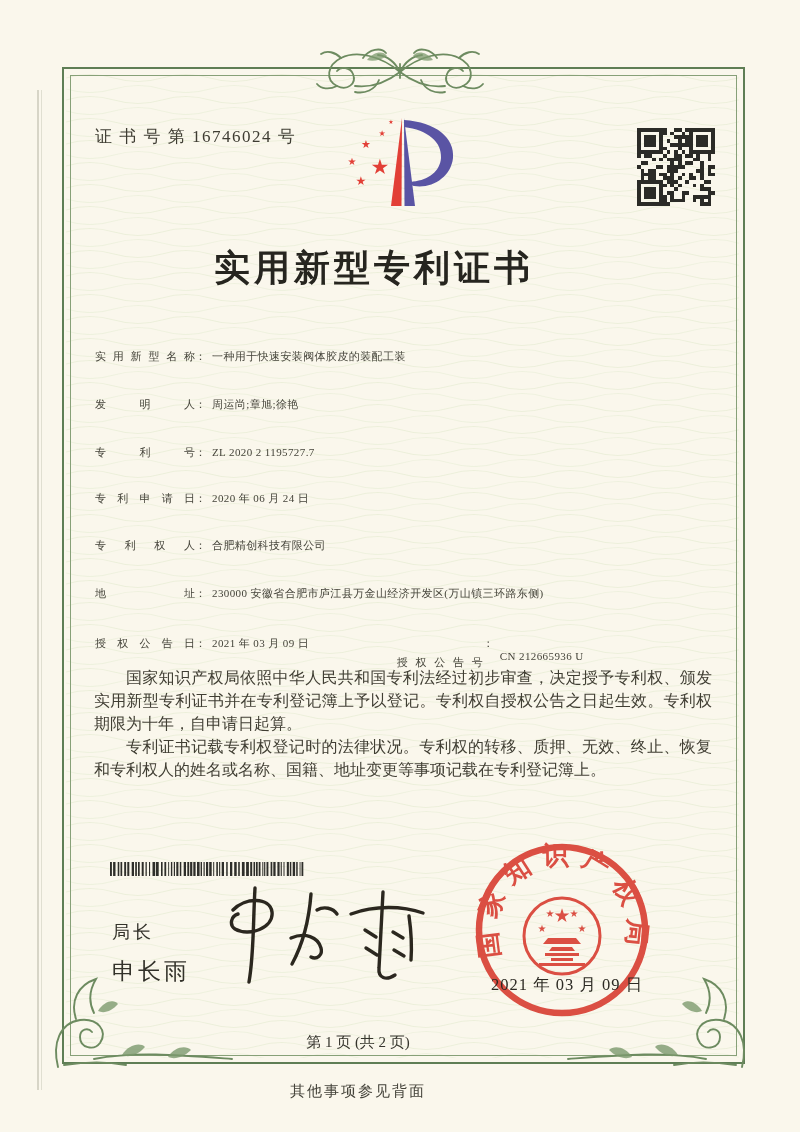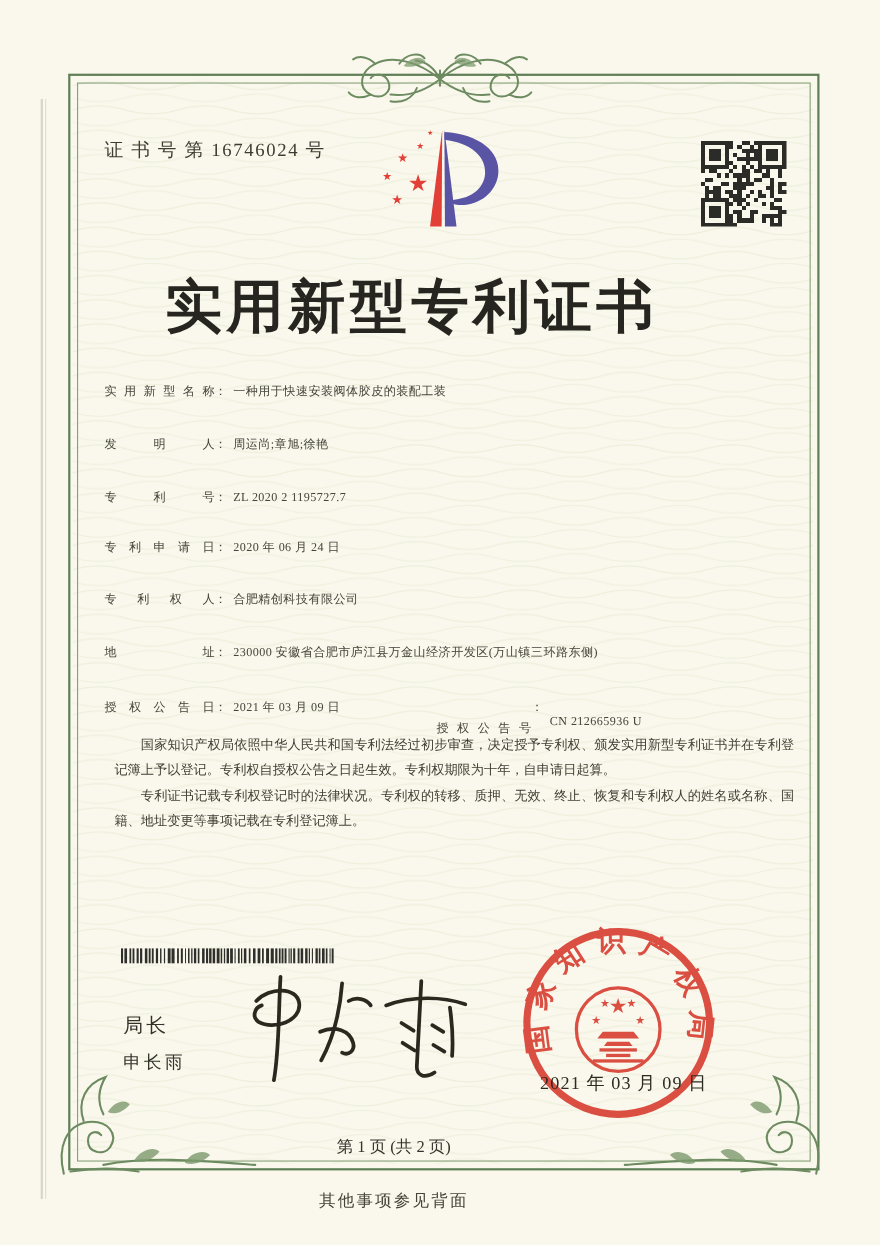--- a/index.html
+++ b/index.html
@@ -8,39 +8,39 @@
   .abs{position:absolute;}
   
   .scan-edge{left:37px;top:90px;width:2px;height:1000px;background:#b9b9a9;opacity:.55;}
   .scan-edge2{left:41px;top:90px;width:1px;height:1000px;background:#cfcfc0;opacity:.6;}
   
   .frame-outer{left:62px;top:67px;width:679px;height:993px;border:2.5px solid #5e7e55;}
   .frame-inner{left:70px;top:75px;width:665px;height:979px;border:1px solid #87a078;}
   .waves{left:66px;top:71px;opacity:.5;}
   
   .cert-no{left:95px;top:125px;font-size:17px;letter-spacing:1.5px;color:#3e3c32;}
-  .title{left:0;top:244px;width:748px;text-align:center;font-size:52px;font-weight:700;
+  .title{left:0;top:244px;width:748px;text-align:center;font-size:36px;font-weight:700;
          letter-spacing:4px;color:#26251f;}
   
   .frow{left:95px;font-size:11px;line-height:24px;color:#45443a;white-space:nowrap;}
   .f-label{display:inline-block;width:100px;text-align:justify;text-align-last:justify;vertical-align:top;}
   .f-colon{display:inline-block;vertical-align:top;margin-right:6px;}
   .f-value{display:inline-block;vertical-align:top;letter-spacing:.4px;}
   .f-value.wrap{white-space:normal;width:500px;}
   .grant-row{white-space:nowrap;}
   .grant-row .f-value{width:182px;}
   .grant-row .f-value.last{width:auto;margin-top:13px;}
   
-  .body-text{left:94px;top:666px;width:618px;font-size:12px;line-height:23px;
-             text-align:justify;color:#403e33;margin-left:10px;}
+  .body-text{left:94px;top:666px;width:618px;font-size:16px;line-height:23px;
+             text-align:justify;color:#403e33;}
   .body-text p{margin:0;text-indent:2em;}
   
   .bc{left:110px;top:862px;}
   .officer-title{left:112px;top:920px;font-size:18px;letter-spacing:3px;color:#33322a;}
-  .officer-name{left:112px;top:956px;font-size:16px;letter-spacing:3px;color:#33322a;}
+  .officer-name{left:112px;top:956px;font-size:23px;letter-spacing:3px;color:#33322a;}
   .signature{left:225px;top:882px;}
   .seal{left:472px;top:840px;opacity:.95;}
   .seal-date{left:491px;top:974px;font-size:16.5px;letter-spacing:1px;color:#2c2a23;z-index:6;}
   .page-footer{left:0;top:1033px;width:716px;text-align:center;font-size:15px;color:#35342c;}
   .back-note{left:0;top:1082px;width:716px;text-align:center;font-size:15px;color:#44433a;letter-spacing:2px;}
   .ornament{z-index:3;}
   svg{display:block;}
 </style>
 </head>
 <body>

